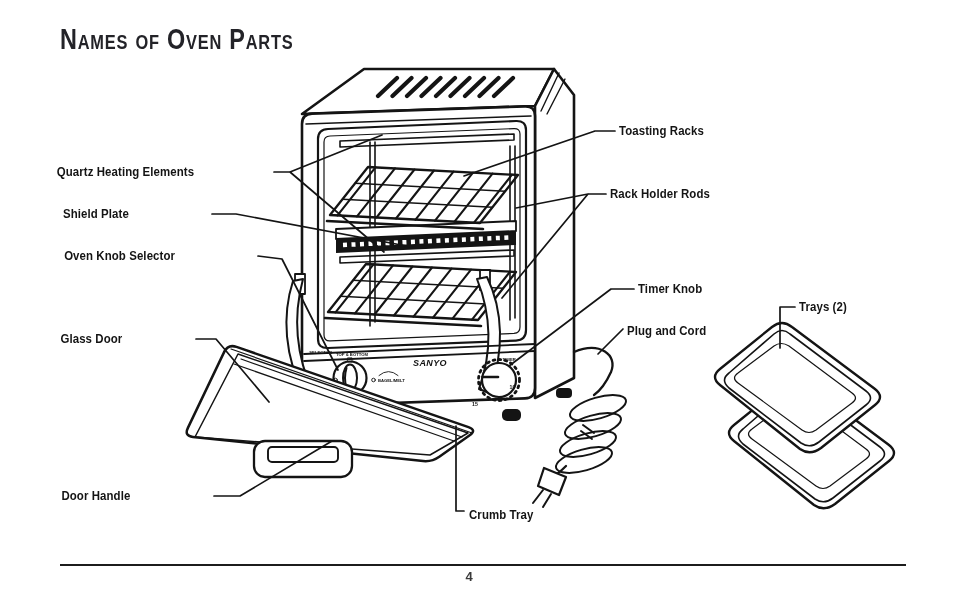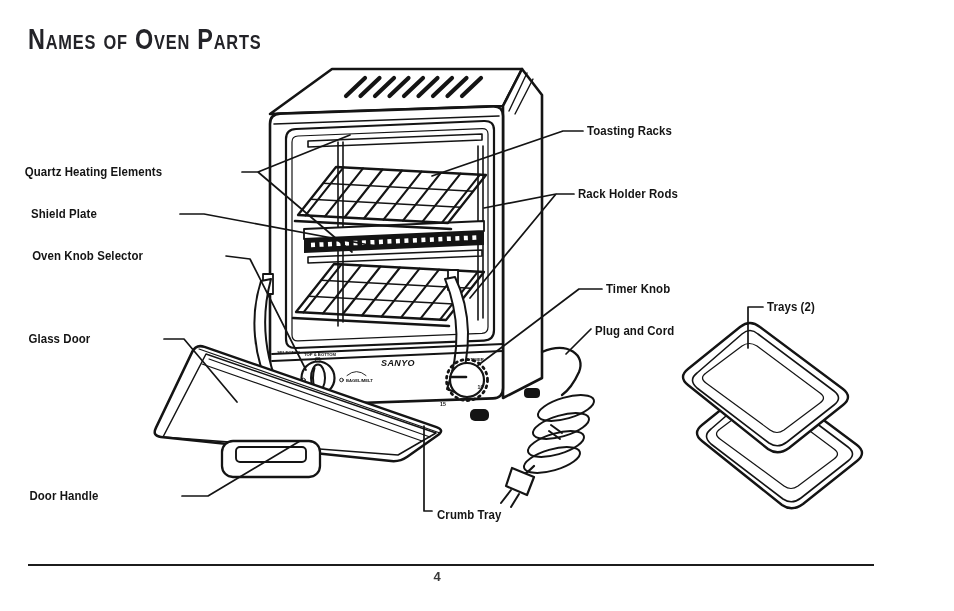--- a/index.html
+++ b/index.html
@@ -1,17 +1,17 @@
 <!DOCTYPE html>
 <html><head>
 <meta charset="utf-8">
 <style>
   html,body{margin:0;padding:0;background:#fff;}
   .page{position:relative;width:874px;height:611px;background:#fff;overflow:hidden;
-        font-family:"Liberation Sans",sans-serif;}
+        font-family:"Liberation Sans",sans-serif;margin-left:32px;}
   .title{position:absolute;left:28px;top:22px;font-size:30px;font-weight:bold;
          font-variant:small-caps;letter-spacing:1px;color:#232328;
          transform:scaleX(.78);transform-origin:0 50%;white-space:nowrap;}
   svg.fig{position:absolute;left:0;top:0;}
   .callout{position:absolute;font-weight:bold;font-size:13px;line-height:16px;
            color:#141414;white-space:nowrap;letter-spacing:.1px;}
   .cl{transform:scaleX(.88);transform-origin:0 50%;}
   .cr{transform:scaleX(.88);transform-origin:100% 50%;text-align:right;}
   .footer-rule{position:absolute;left:28px;top:564px;width:897px;height:2px;background:#1c1c1c;}
   .page-number{position:absolute;left:0;right:0;top:569px;text-align:center;

